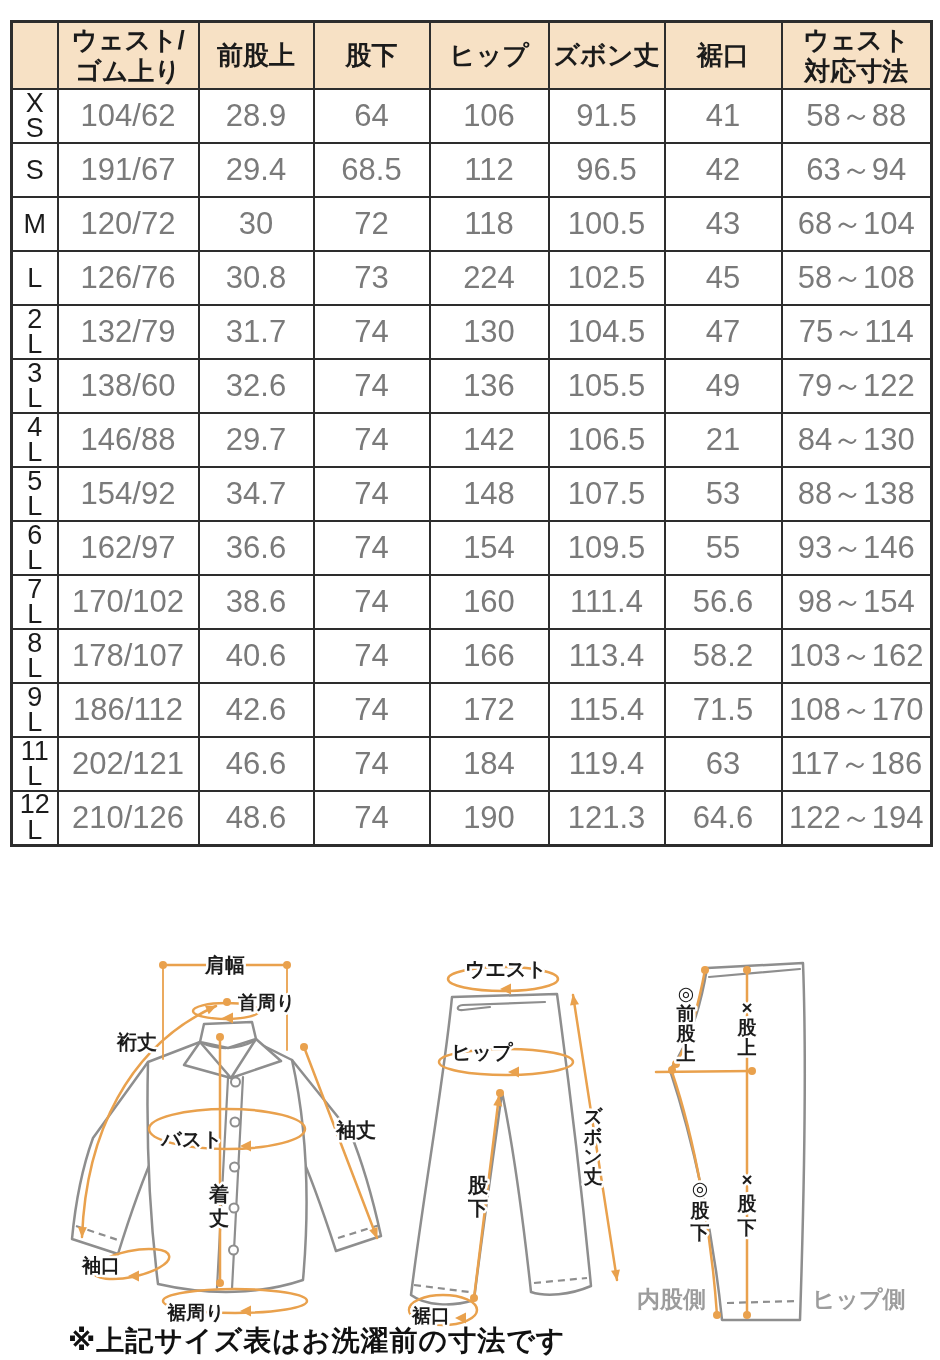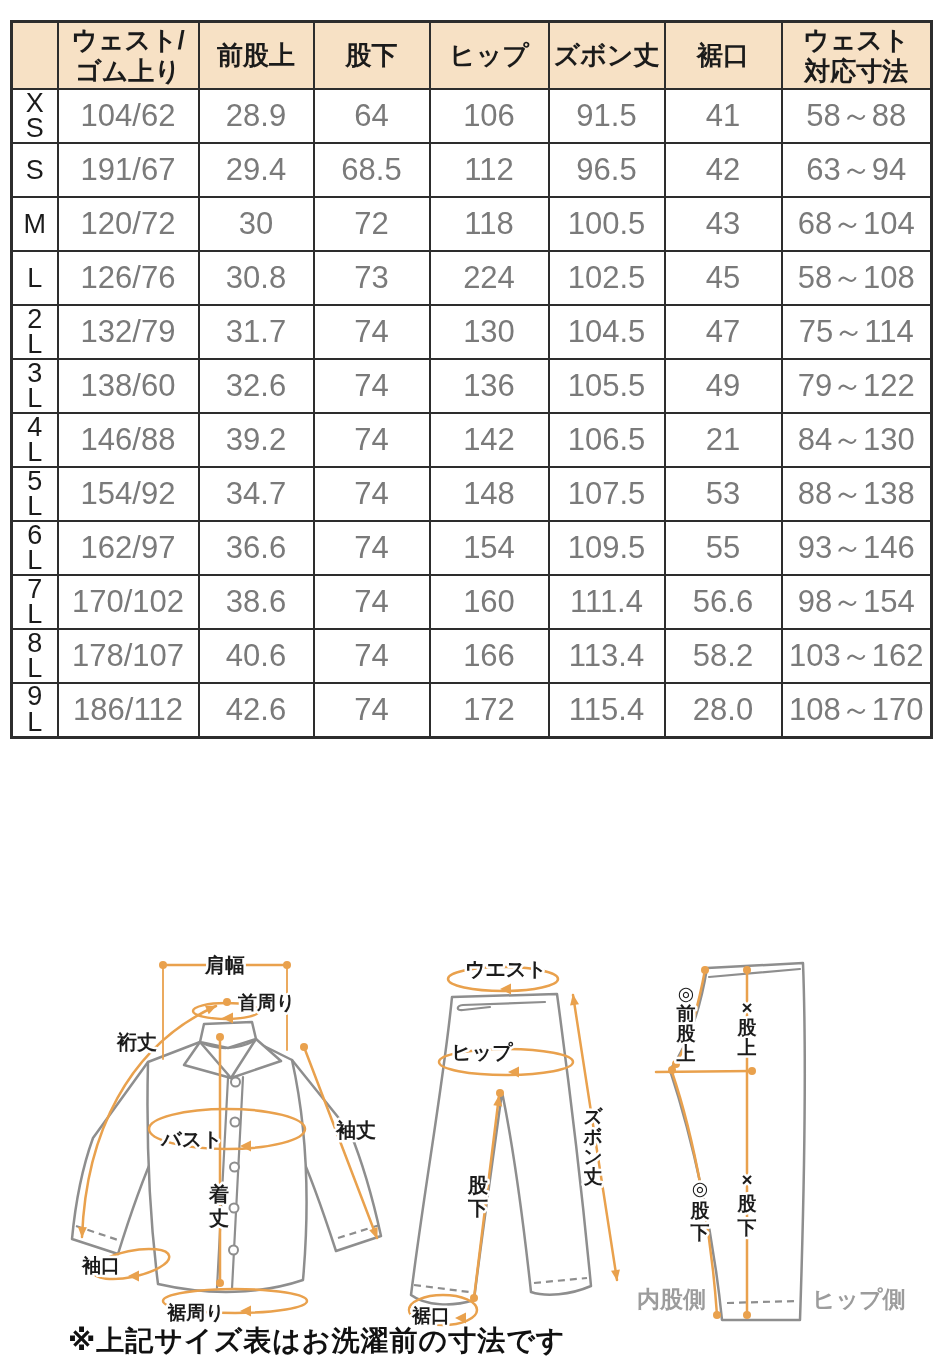--- a/index.html
+++ b/index.html
@@ -154,21 +154,21 @@
           <td>74</td>
           <td>136</td>
           <td>105.5</td>
           <td>49</td>
           <td>79～122</td>
         </tr>
         <tr>
           <th>4
 L</th>
           <td>146/88</td>
-          <td>39.2</td>
+          <td>29.7</td>
           <td>74</td>
           <td>142</td>
           <td>106.5</td>
           <td>21</td>
           <td>84～130</td>
         </tr>
         <tr>
           <th>5
 L</th>
           <td>154/92</td>
@@ -213,22 +213,44 @@
           <td>103～162</td>
         </tr>
         <tr>
           <th>9
 L</th>
           <td>186/112</td>
           <td>42.6</td>
           <td>74</td>
           <td>172</td>
           <td>115.4</td>
-          <td>28.0</td>
+          <td>71.5</td>
           <td>108～170</td>
+        </tr>
+        <tr>
+          <th>11
+L</th>
+          <td>202/121</td>
+          <td>46.6</td>
+          <td>74</td>
+          <td>184</td>
+          <td>119.4</td>
+          <td>63</td>
+          <td>117～186</td>
+        </tr>
+        <tr>
+          <th>12
+L</th>
+          <td>210/126</td>
+          <td>48.6</td>
+          <td>74</td>
+          <td>190</td>
+          <td>121.3</td>
+          <td>64.6</td>
+          <td>122～194</td>
         </tr>
       </tbody>
   </table>
 
   <svg class="diagrams" width="940" height="410" viewBox="0 0 940 410">
     <defs>
       <marker id="mdot" markerUnits="userSpaceOnUse" markerWidth="10" markerHeight="10" refX="5" refY="5">
         <circle cx="5" cy="5" r="4" fill="#e9a14d"></circle>
       </marker>
       <marker id="marr" markerUnits="userSpaceOnUse" markerWidth="13" markerHeight="11" refX="11" refY="5.5" orient="auto-start-reverse">

